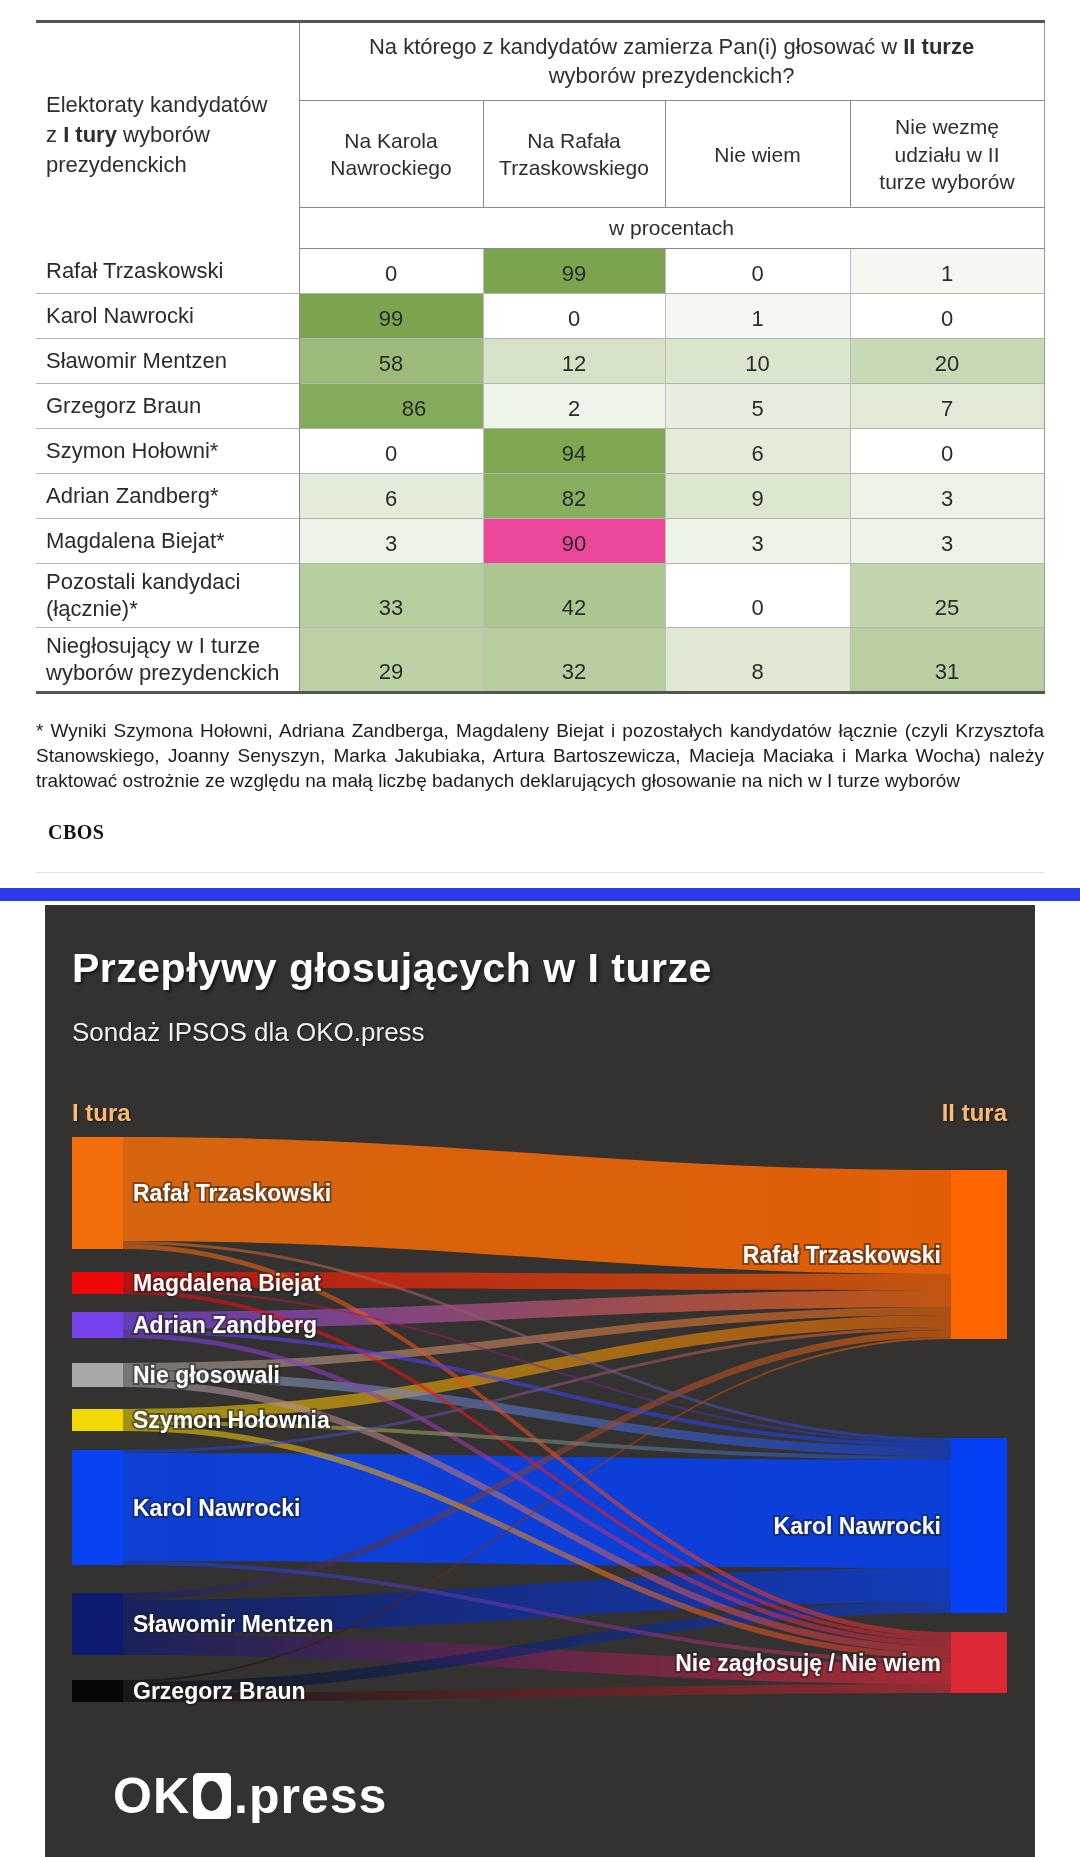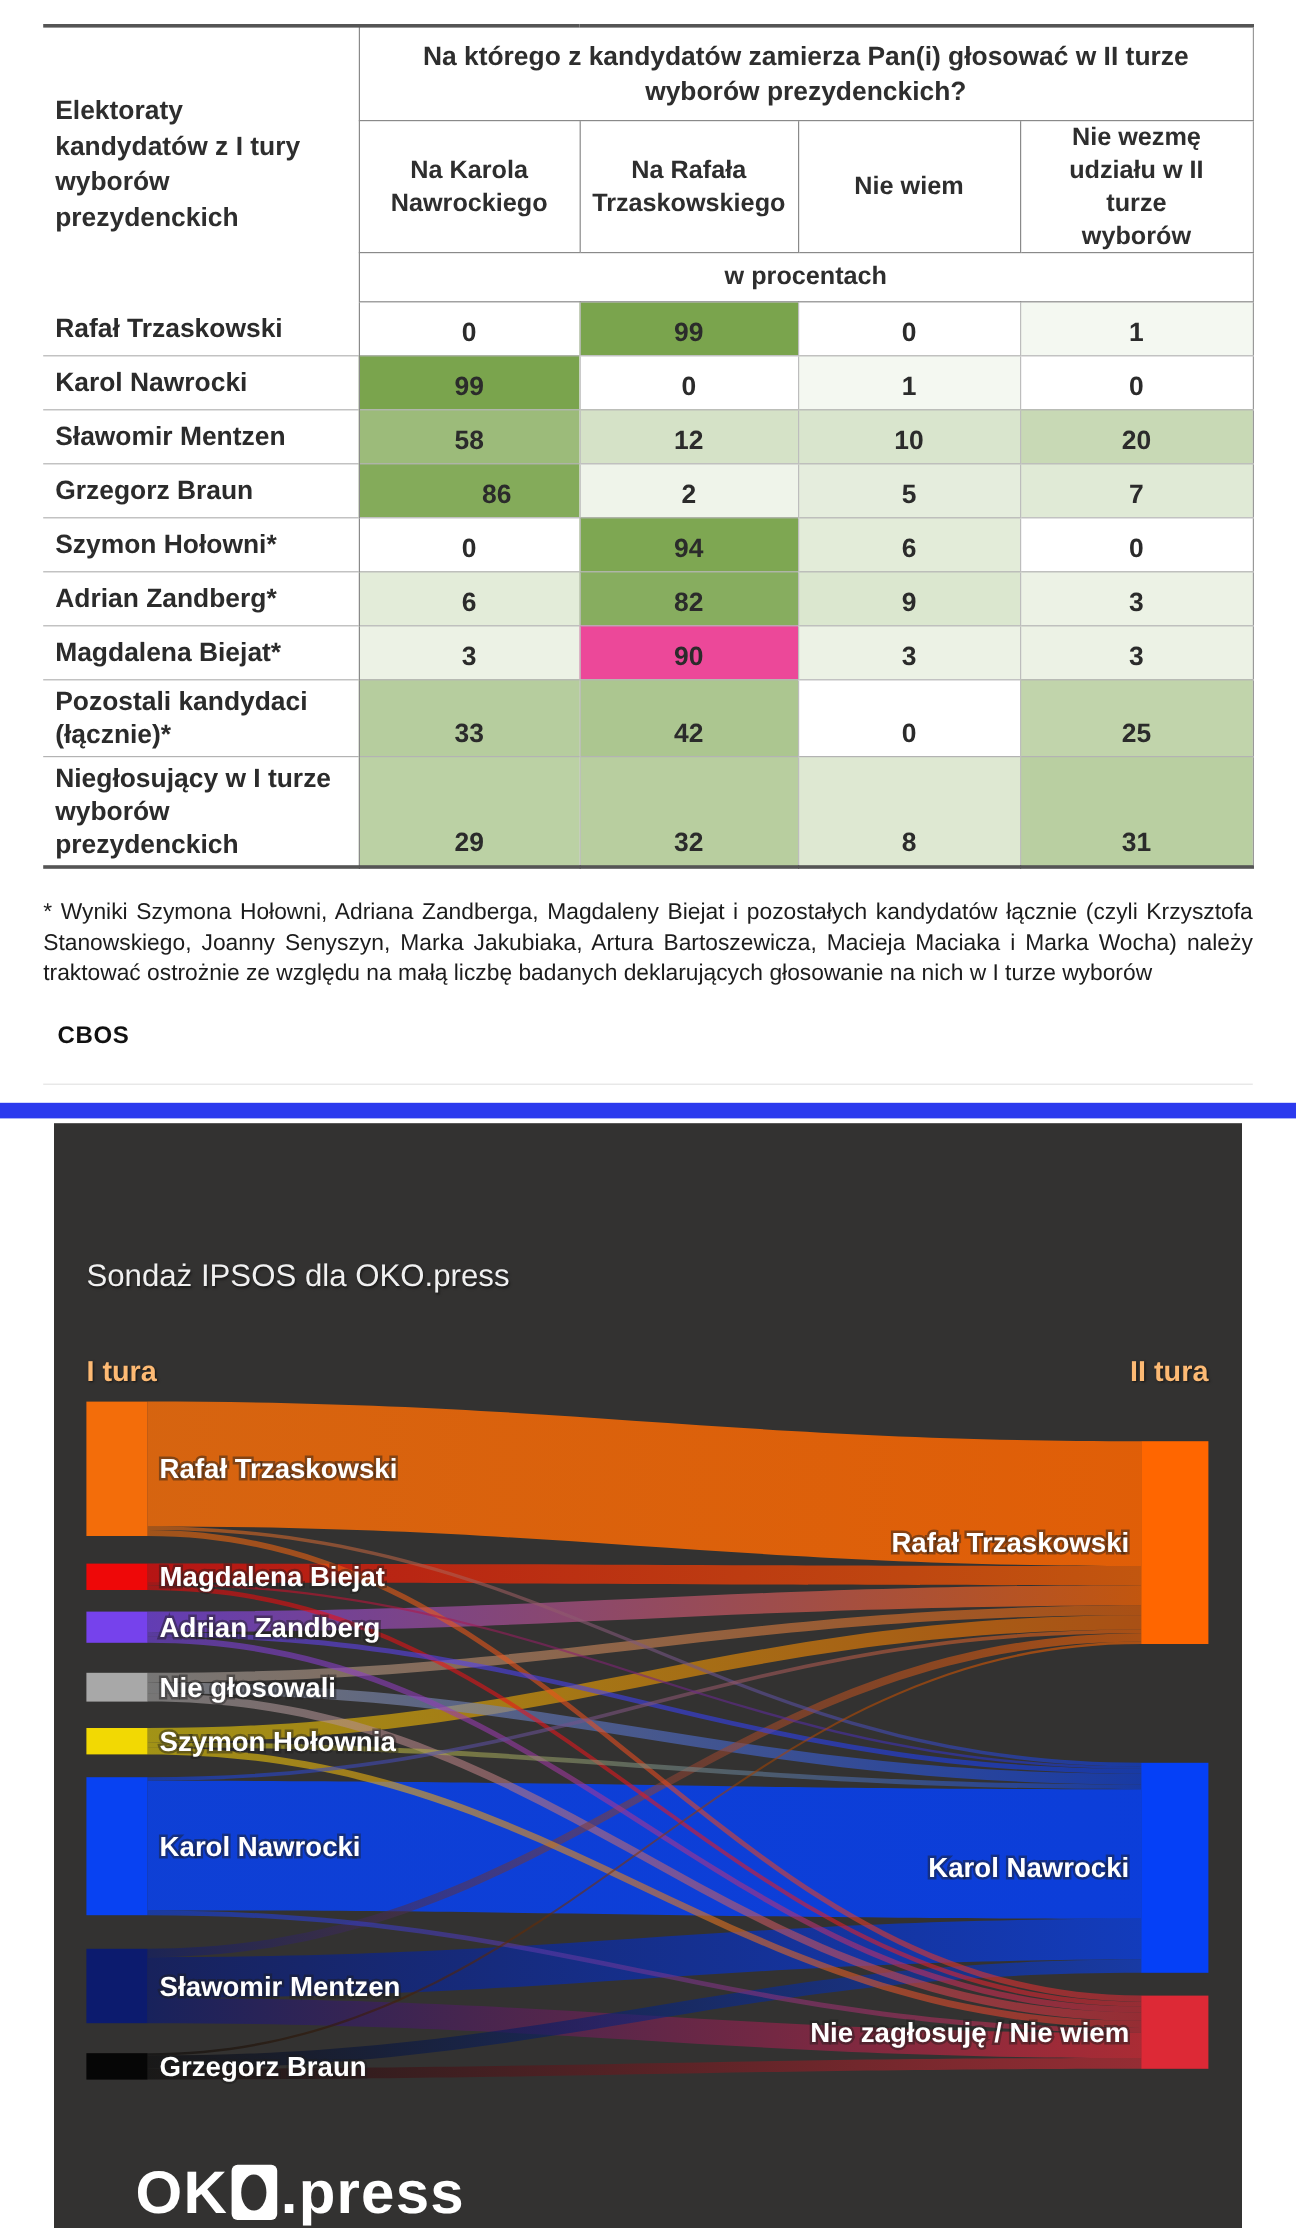--- a/index.html
+++ b/index.html
@@ -3,39 +3,39 @@
 <meta charset="utf-8">
 <style>
   html,body{margin:0;padding:0;background:#ffffff;}
   body{width:1080px;font-family:"Liberation Sans", sans-serif;color:#333;}
 
   
   .top-white{padding:20px 36px 0;}
   .tabela-title{font-size:23px;font-weight:bold;color:#3d3d3d;margin:0 0 14px 2px;letter-spacing:.5px;}
   table.results{border-collapse:collapse;width:100%;table-layout:fixed;
     border-top:3px solid #555;border-bottom:3px solid #555;border-right:1px solid #999;}
-  table.results td,table.results th{font-weight:bold;}
+  table.results td,table.results th{font-weight:normal;}
   .corner{border-right:1px solid #8a8a8a;text-align:left;vertical-align:middle;
     padding:4px 18px 6px 10px;font-size:22px;line-height:1.35;color:#2e2e2e;}
   .q-cell{border-bottom:1px solid #8a8a8a;text-align:center;vertical-align:middle;
     padding:10px 24px;font-size:22px;line-height:1.3;color:#2e2e2e;height:50px;}
   .cand-row th{border-bottom:1px solid #8a8a8a;border-left:1px solid #8a8a8a;
     text-align:center;vertical-align:middle;font-size:21px;line-height:1.3;color:#2e2e2e;height:104px;}
   .cand-row th.narrow{padding:0 26px;}
   .unit-row td{border-bottom:1px solid #8a8a8a;border-left:1px solid #8a8a8a;
     text-align:center;font-size:21px;color:#2e2e2e;height:38px;vertical-align:middle;}
   #table-body td{border-top:1px solid #b3b3b3;font-size:22px;color:#2b2b2b;}
   #table-body tr:first-child td{border-top:none;}
   #table-body td.row-label{text-align:left;padding:4px 6px 4px 10px;vertical-align:middle;
     line-height:1.25;border-right:1px solid #8a8a8a;background:#fff;height:36px;}
   #table-body td.value-cell{text-align:center;vertical-align:bottom;padding-bottom:6px;
     border-left:1px solid #bdbdbd;}
   #table-body td.value-cell:nth-child(2){border-left:none;}
   .footnote{margin-top:24px;font-size:19px;line-height:1.33;color:#1c1c1c;text-align:justify;}
-  .source{margin:28px 0 0 12px;font-size:20px;font-weight:bold;color:#111;letter-spacing:.5px;}
+  .source{margin:28px 0 0 12px;font-size:20px;font-weight:bold;color:#111;letter-spacing:.5px;font-family:Liberation Serif, serif;}
   .thin-rule{border:none;border-top:1px solid #e3e3e3;margin:28px 0 0 0;}
 
   
   .blue-bar{height:13px;background:#2c3aee;margin-top:15px;}
 
   
   .panel{position:relative;width:990px;height:993px;margin:4px auto 0;background:#333231;overflow:hidden;}
   .panel-title{position:absolute;left:27px;top:40px;margin:0;color:#fff;
     font-size:41px;font-weight:bold;letter-spacing:.5px;
     text-shadow:2px 2px 3px rgba(0,0,0,.55);}
@@ -153,20 +153,21 @@
   </table>
 
   <p class="footnote">* Wyniki Szymona Hołowni, Adriana Zandberga, Magdaleny Biejat i pozostałych kandydatów łącznie (czyli Krzysztofa Stanowskiego, Joanny Senyszyn, Marka Jakubiaka, Artura Bartoszewicza, Macieja Maciaka i Marka Wocha) należy traktować ostrożnie ze względu na małą liczbę badanych deklarujących głosowanie na nich w I turze wyborów</p>
   <p class="source">CBOS</p>
   <hr class="thin-rule">
 </div>
 
 <div class="blue-bar"></div>
 
 <div class="panel">
+  <h1 class="panel-title">Przepływy głosujących w I turze</h1>
   <p class="panel-sub">Sondaż IPSOS dla OKO.press</p>
   <div class="axis-label left">I tura</div>
   <div class="axis-label right">II tura</div>
   <svg id="sankey" width="990" height="993" viewBox="0 0 990 993">
       <defs>
         <linearGradient id="g16" gradientUnits="userSpaceOnUse" x1="78" x2="906" y1="0" y2="0">
           <stop offset="0" stop-color="#0842f2"></stop>
           <stop offset="1" stop-color="#0540f7"></stop>
         </linearGradient>
         <linearGradient id="g0" gradientUnits="userSpaceOnUse" x1="78" x2="906" y1="0" y2="0">

